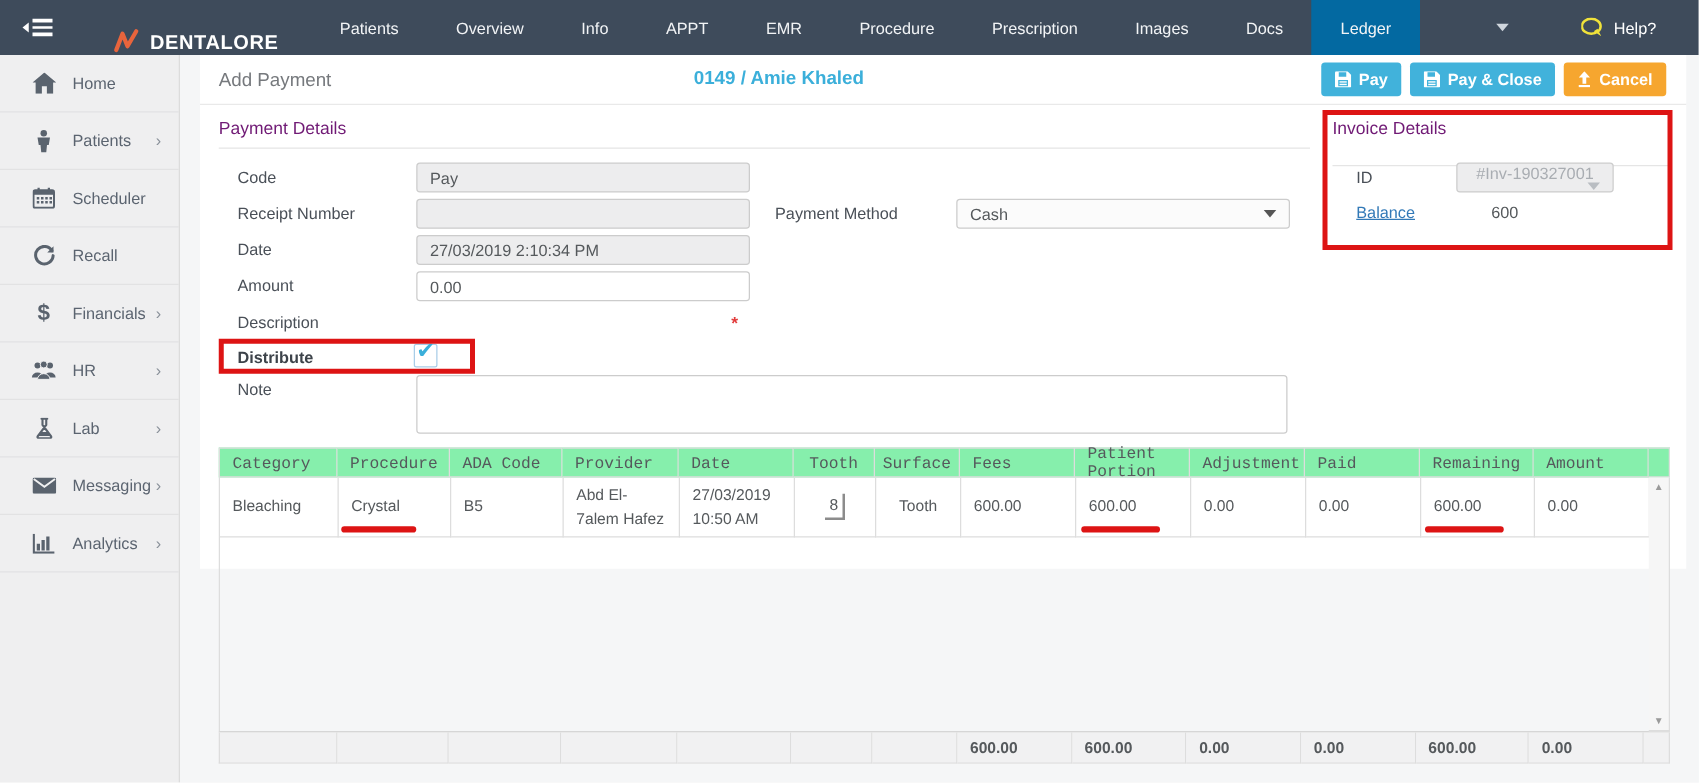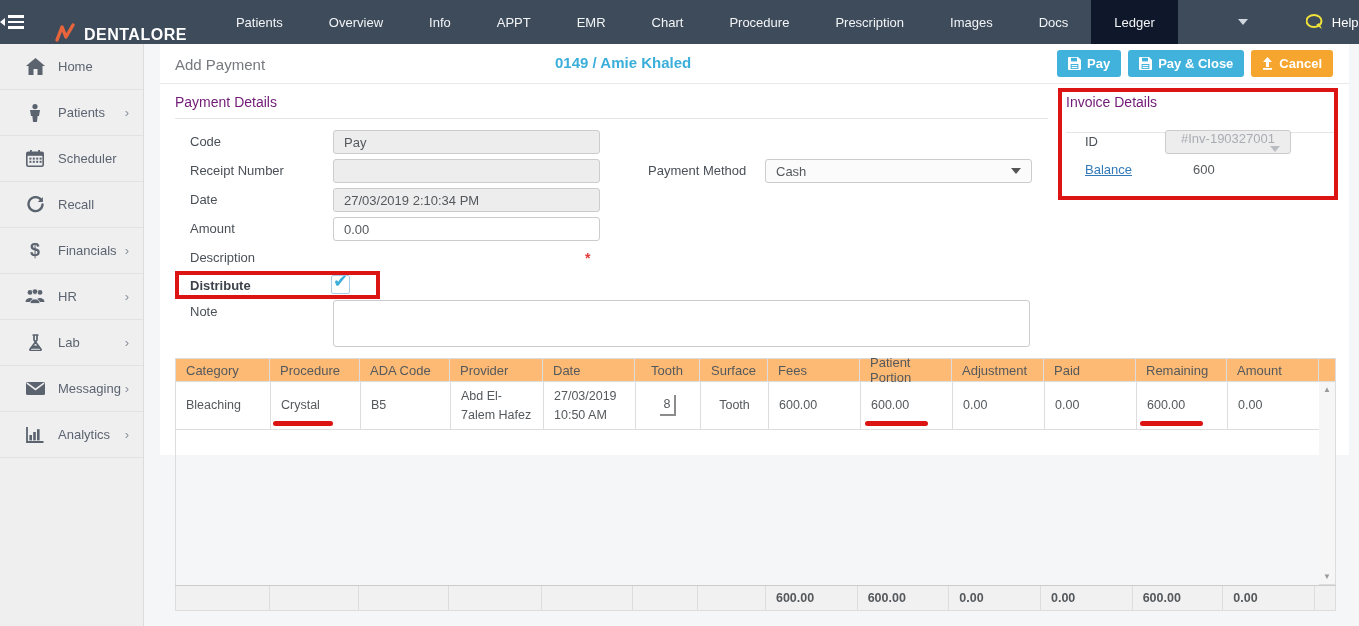--- a/index.html
+++ b/index.html
@@ -13,21 +13,21 @@
   .burger { width:60px; display:flex; align-items:center; justify-content:center; cursor:pointer; }
   .burger .tri { width:0; height:0; border-top:4px solid transparent; border-bottom:4px solid transparent;
     border-right:5px solid #fff; margin-right:3px; }
   .burger .bars { display:flex; flex-direction:column; gap:3px; }
   .burger .bars i { display:block; width:16px; height:2.5px; background:#fff; }
   .brand { display:flex; align-items:flex-end; gap:8px; padding:0 26px 0 30px; }
   .brand-text { font-size:16px; font-weight:bold; letter-spacing:.5px; }
   .nav { display:flex; align-items:stretch; }
   .nav a { display:flex; align-items:center; padding:0 23px; font-size:13px; color:#f2f4f6;
     text-decoration:none; cursor:pointer; }
-  .nav a.active { background:#0f172a; }
+  .nav a.active { background:#0369a1; }
   .tb-right { margin-left:auto; display:flex; align-items:center; gap:0; padding-right:14px; }
   .tb-caret { width:0; height:0; border-left:5px solid transparent; border-right:5px solid transparent;
     border-top:6px solid #cfd6dd; margin:0 38px 0 60px; cursor:pointer; }
   .tb-item { display:flex; align-items:center; gap:7px; font-size:13px; color:#fff;
     padding:0 20px; cursor:pointer; height:44px; }
 
   
   .sidebar { position:absolute; left:0; top:44px; width:144px; height:582px;
     background:#efeff0; border-right:1px solid #dcdcdc; }
   .side-item { height:46px; display:flex; align-items:center; padding:0 14px 0 22px;
@@ -76,22 +76,22 @@
   .select-disabled { background:#ededee; color:#a9adb2; cursor:default; }
   .select-disabled .sel-caret { border-top-color:#b9bdc2; }
 
   .balance-link { position:absolute; left:925px; top:118px; font-size:13px; color:#3279b7;
     text-decoration:underline; cursor:pointer; }
   .balance-val { position:absolute; left:1033px; top:118px; font-size:13px; color:#55595c; }
 
   
   .grid { position:absolute; left:15px; top:314px; width:1161px; }
   .g-head { display:flex; height:24px; }
-  .g-head .cell { background:#fdba74; border:1px solid #ddd; border-left:none; font-size:13px;
-    color:#55595c; display:flex; align-items:center; padding:0 10px; }
+  .g-head .cell { background:#86efac; border:1px solid #ddd; border-left:none; font-size:13px;
+    color:#55595c; display:flex; align-items:center; padding:0 10px;font-family:Liberation Mono, monospace; }
   .g-head .cell:first-child { border-left:1px solid #ddd; }
   .g-body { position:relative; height:203px; border-left:1px solid #ddd; }
   .g-row { display:flex; height:48px; cursor:pointer; }
   .g-row .cell { border-right:1px solid #ddd; border-bottom:1px solid #ddd; font-size:12.5px;
     color:#55595c; padding:6px 10px; display:flex; align-items:center; line-height:1.45; }
   .g-totals { display:flex; height:26px; border-top:1px solid #ccc; }
   .g-totals .cell { background:#f1f1f2; border-right:1px solid #ddd; border-bottom:1px solid #ddd;
     font-size:12.5px; font-weight:bold; color:#55595c; display:flex; align-items:center; padding:0 10px; }
   .g-totals .cell:first-child { border-left:1px solid #ddd; }
   .c0{width:95px}.c1{width:90px}.c2{width:90px}.c3{width:93px}.c4{width:92px}.c5{width:65px;justify-content:center}
@@ -134,21 +134,20 @@
         <polyline points="3,18 8,5 12,15 19,3" fill="none" stroke="#e8643c" stroke-width="3.4" stroke-linecap="round" stroke-linejoin="round"></polyline>
       </svg>
       <span class="brand-text">DENTALORE</span>
     </div>
     <nav class="nav">
       <a>Patients</a>
       <a>Overview</a>
       <a>Info</a>
       <a>APPT</a>
       <a>EMR</a>
-      <a>Chart</a>
       <a>Procedure</a>
       <a>Prescription</a>
       <a>Images</a>
       <a>Docs</a>
       <a class="active">Ledger</a>
     </nav>
     <div class="tb-right">
       <span class="tb-caret"></span>
       <div class="tb-item">
         <svg width="19" height="16" viewBox="0 0 19 16">
@@ -318,21 +317,21 @@
     <span class="req-star">*</span>
 
     <span class="f-label" style="left:30px; top:234px; font-weight:bold; color:#3d434a;">Distribute</span>
     <div class="checkbox">
       <span class="tick">✔</span>
     </div>
 
     <span class="f-label" style="left:30px; top:260px;">Note</span>
     <textarea class="note-area" style=""></textarea>
 
-    <span class="f-label" style="left:460px; top:119px;margin-left:28px;">Payment Method</span>
+    <span class="f-label" style="left:460px; top:119px;">Payment Method</span>
     <div class="select-box" style="left:605px; top:115px; width:267px;">
       <span>Cash</span>
       <span class="sel-caret"></span>
     </div>
 
     <span class="f-label" style="left:925px; top:90px;">ID</span>
     <div class="select-box select-disabled" style="left:1005px; top:86px; width:126px;flex-direction:column;">
       <span>#Inv-190327001</span>
       <span class="sel-caret"></span>
     </div>

